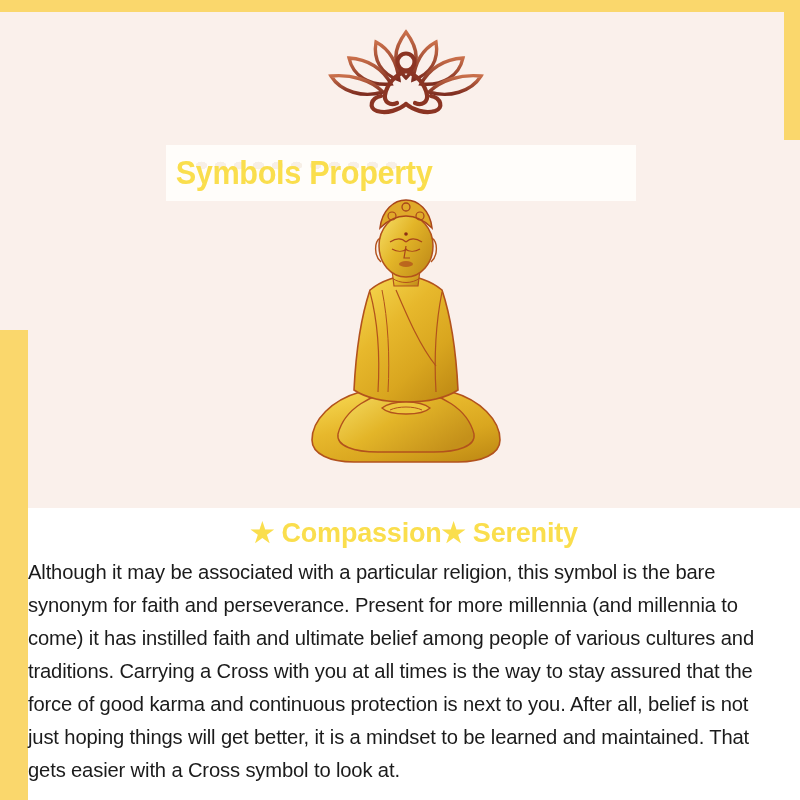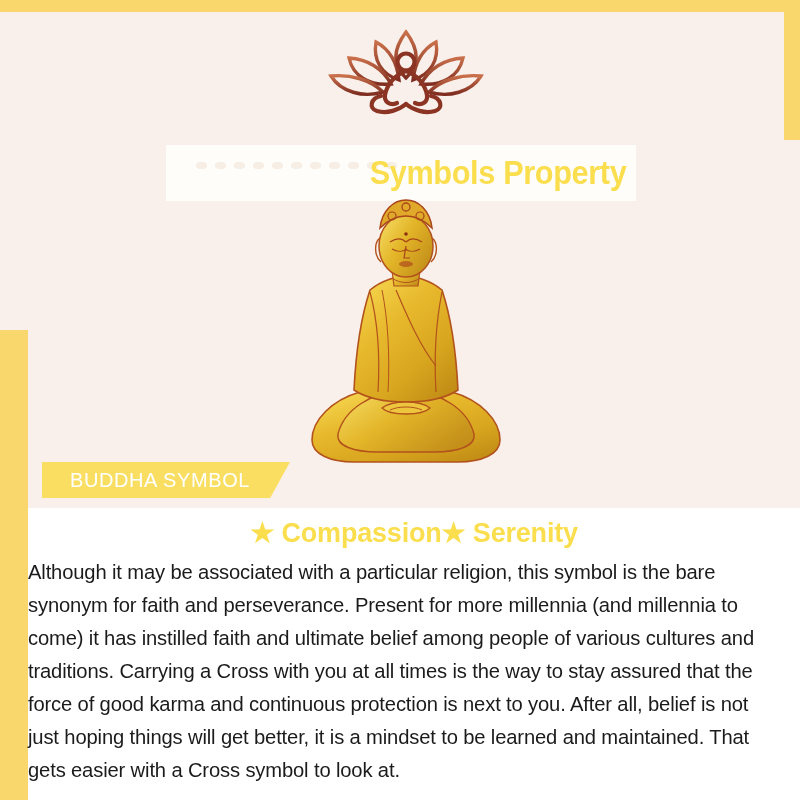--- a/index.html
+++ b/index.html
@@ -90,21 +90,21 @@
   
   .title-banner {
     position: absolute;
     left: 138px;
     top: 133px;
     width: 470px;
     height: 56px;
     background: #fffdfa;
     display: flex;
     align-items: center;
-    justify-content: flex-end;
+    justify-content: flex-start;
   }
   .banner-dots {
     position: absolute;
     left: 26px;
     top: 14px;
     width: 210px;
     height: 12px;
     background-image: radial-gradient(#f7efe6 42%, transparent 44%);
     background-size: 19px 13px;
     background-repeat: repeat-x;
@@ -281,23 +281,20 @@
         <path d="M104 48 C 110 44, 116 44, 120 48" fill="none" stroke="#a8451a" stroke-width="1.3"></path>
         <path d="M120 48 C 124 44, 130 44, 136 48" fill="none" stroke="#a8451a" stroke-width="1.3"></path>
         <path d="M106 55 C 111 58, 117 58, 121 55" fill="none" stroke="#a8451a" stroke-width="1.2"></path>
         <path d="M119 55 C 123 58, 129 58, 134 55" fill="none" stroke="#a8451a" stroke-width="1.2"></path>
         <path d="M120 52 L 118 64 L 124 64" fill="none" stroke="#a8451a" stroke-width="1.2"></path>
         <ellipse cx="120" cy="70" rx="7" ry="3" fill="#b2521c" opacity="0.75"></ellipse>
         <circle cx="120" cy="40" r="1.8" fill="#8d2f14"></circle>
       </svg>
     </div>
 
-    <div class="ribbon">
-      <span class="ribbon-label">BUDDHA SYMBOL</span>
-    </div>
 
   </div>
 
   <div class="content">
     <div class="subtitle">★ Compassion★ Serenity</div>
     <p class="body-copy">Although it may be associated with a particular religion, this symbol is the bare synonym for faith and perseverance. Present for more millennia (and millennia to come) it has instilled faith and ultimate belief among people of various cultures and traditions. Carrying a Cross with you at all times is the way to stay assured that the force of good karma and continuous protection is next to you. After all, belief is not just hoping things will get better, it is a mindset to be learned and maintained. That gets easier with a Cross symbol to look at.</p>
   </div>
 
 </div>
 

